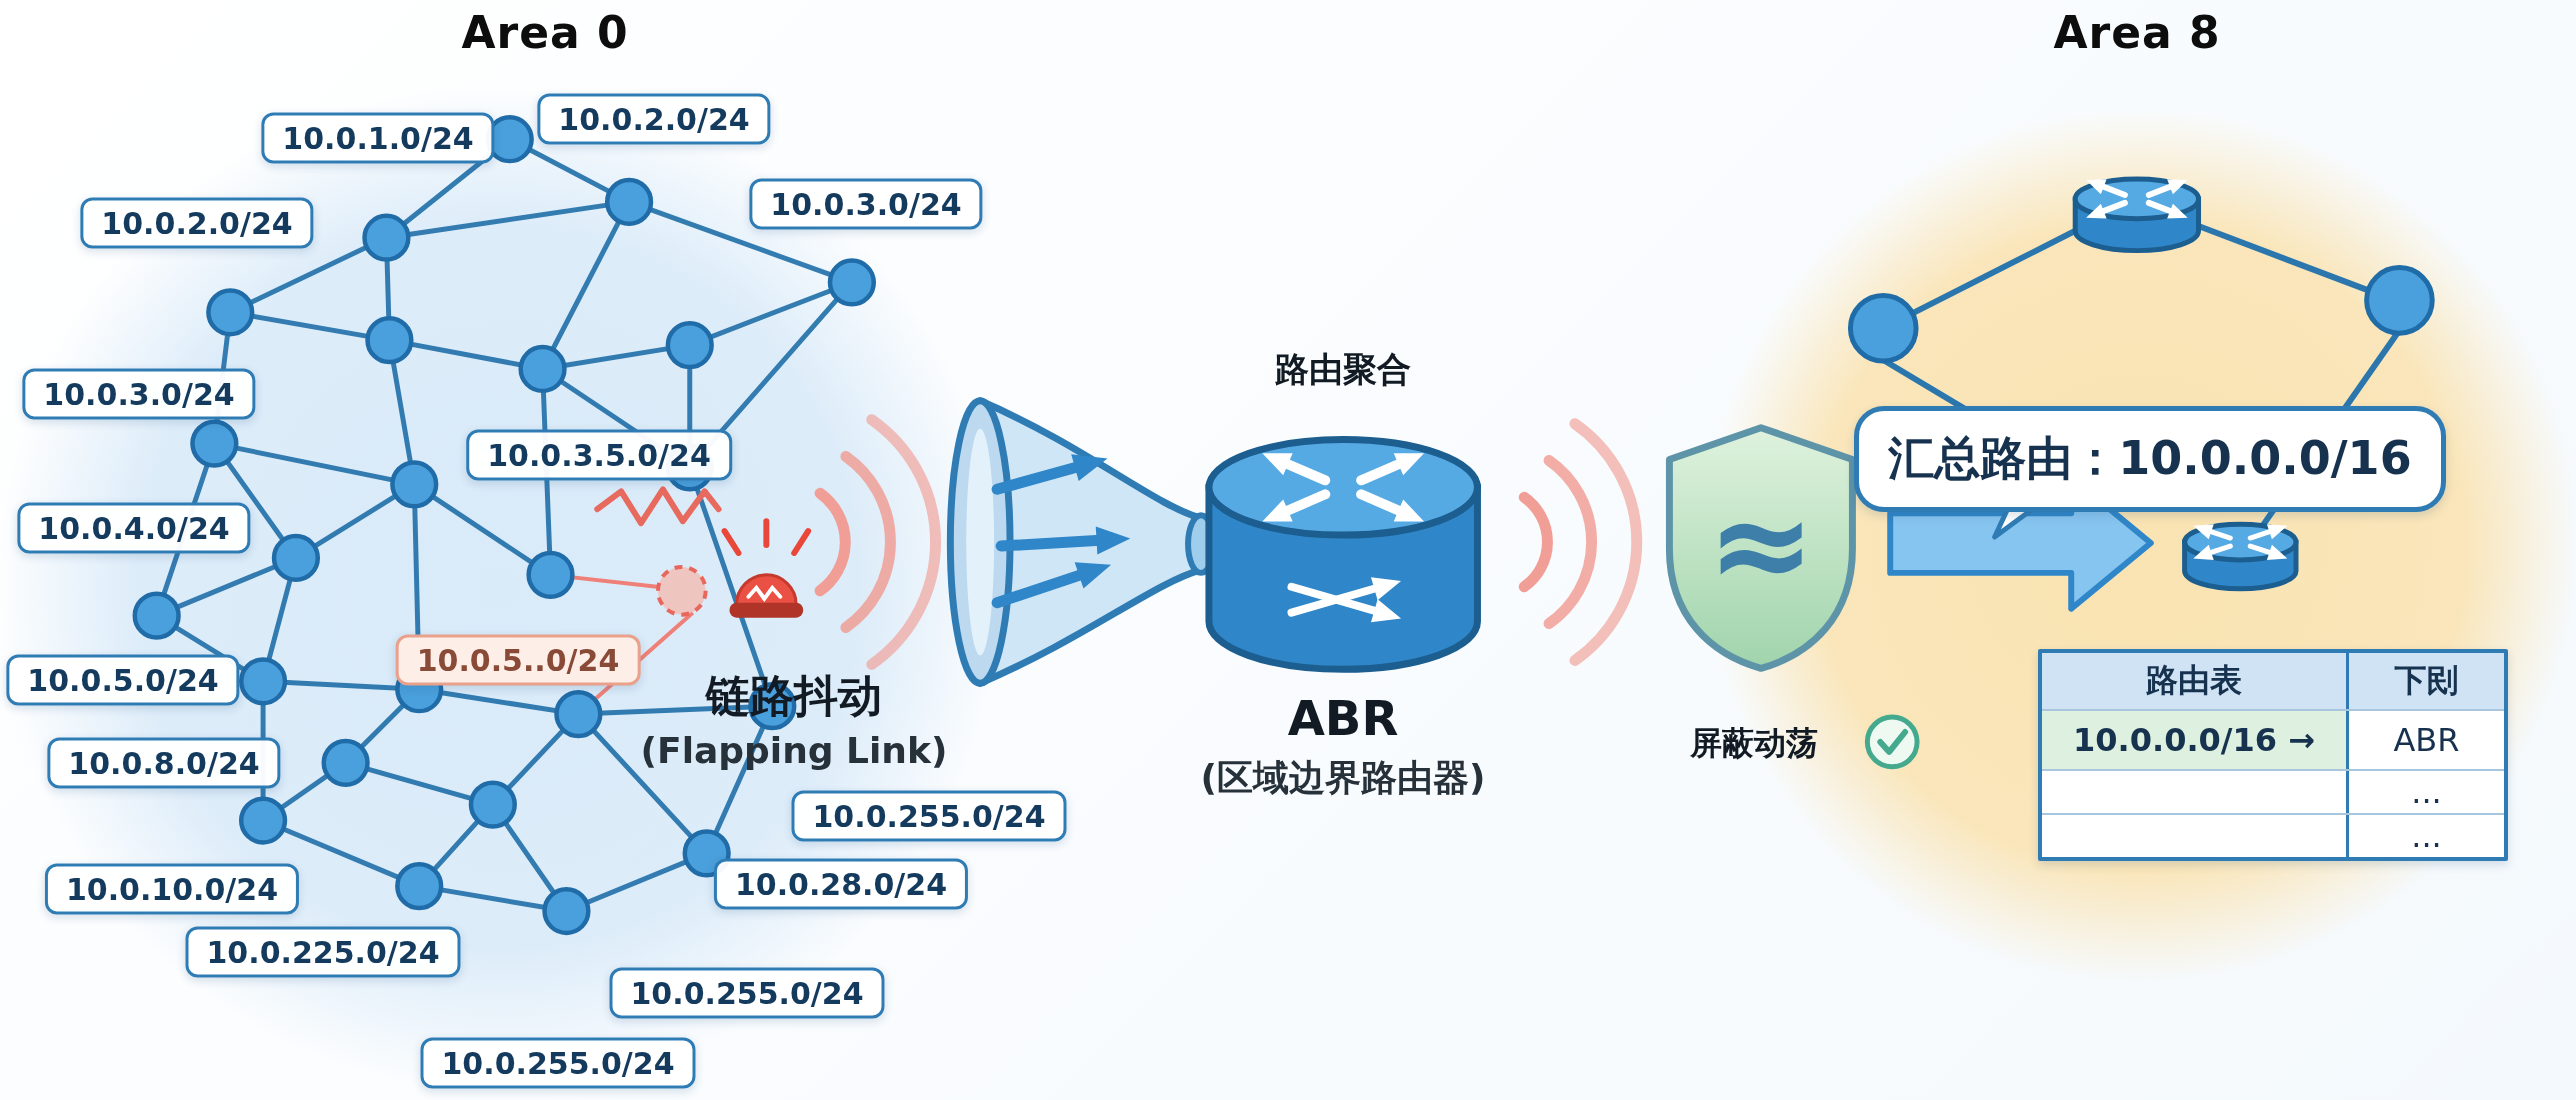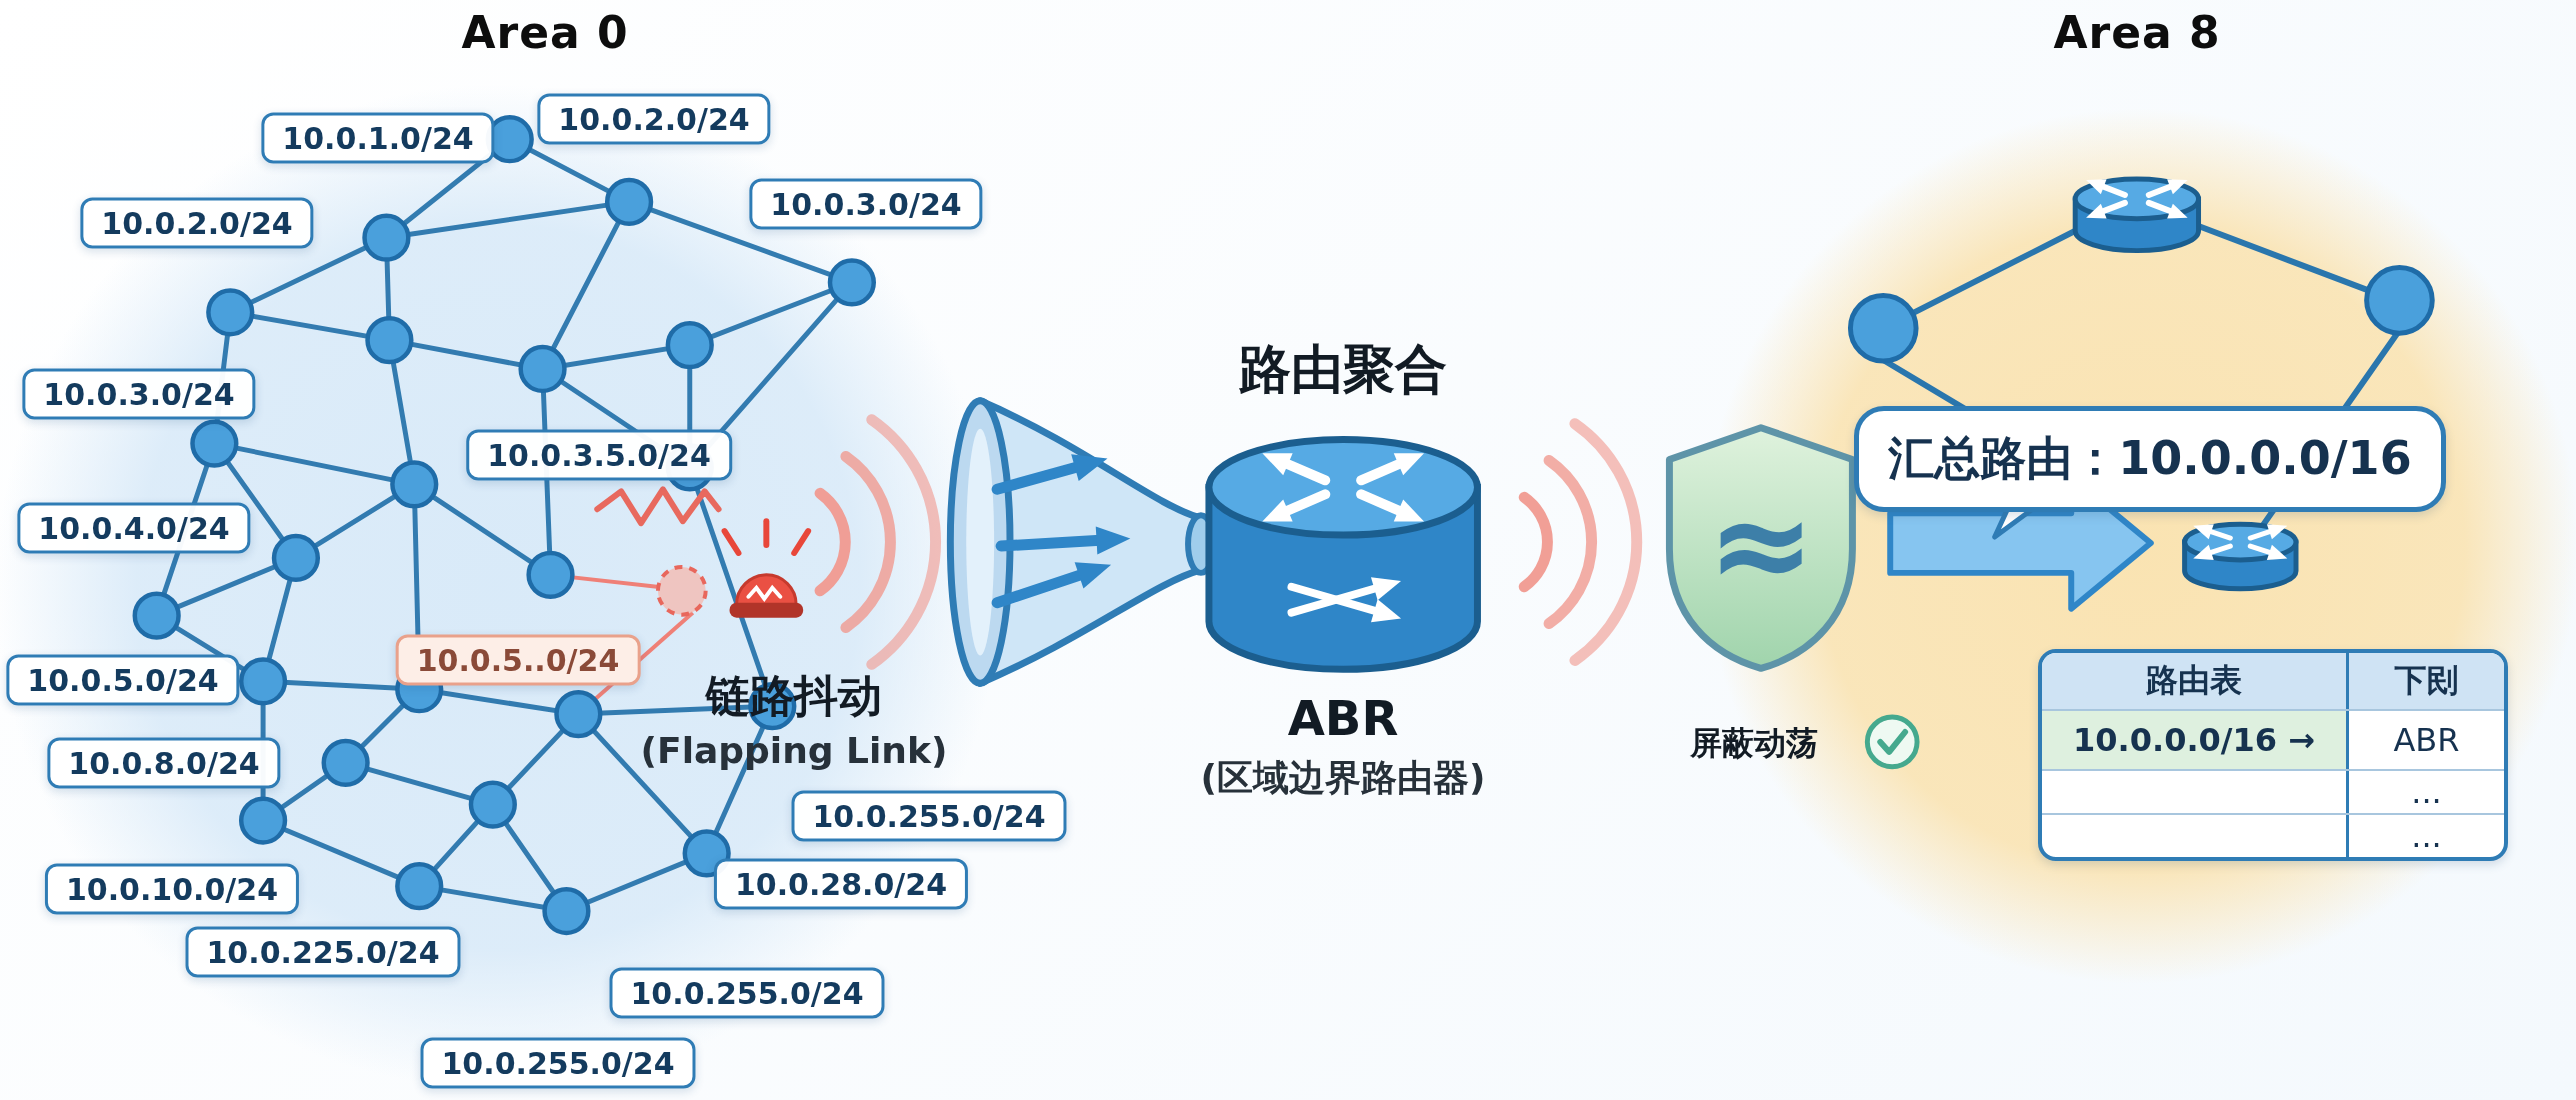--- a/index.html
+++ b/index.html
@@ -22,21 +22,21 @@
   .cn-sub{font-weight:600;color:#27313a;}
   .bubble{
     position:absolute;left:1854px;top:370px;width:582px;height:96px;
     background:#ffffff;border:5px solid #2f7cb5;border-radius:30px;
     display:flex;align-items:center;justify-content:center;
     font-size:46px;font-weight:800;color:#16324f;
     box-shadow:0 4px 10px rgba(50,90,130,.18);white-space:nowrap;margin-top:36px;
   }
   .rtable{
     position:absolute;left:2038px;top:649px;width:462px;
-    background:#fff;border:4px solid #2f7cb5;border-radius:18px;overflow:hidden;
+    background:#fff;border:4px solid #2f7cb5;border-radius:2px;overflow:hidden;
     box-shadow:0 4px 10px rgba(50,90,130,.18);
   }
   .tr{display:flex;}
   .tr + .tr{border-top:2px solid #a8c6de;}
   .td{display:flex;align-items:center;justify-content:center;
       font-size:32px;color:#16324f;box-sizing:border-box;}
   .td.left{flex:0 0 304px;}
   .td.right{flex:1 1 auto;border-left:3px solid #2f7cb5;}
   .tr.head{height:56px;background:#cfe3f4;}
   .tr.head .td{font-weight:700;}
@@ -271,21 +271,21 @@
   <div class="pill" style="left:172px;top:889px;">10.0.10.0/24</div>
   <div class="pill" style="left:323px;top:952px;">10.0.225.0/24</div>
   <div class="pill" style="left:929px;top:816px;">10.0.255.0/24</div>
   <div class="pill" style="left:841px;top:884px;">10.0.28.0/24</div>
   <div class="pill" style="left:747px;top:993px;">10.0.255.0/24</div>
   <div class="pill" style="left:558px;top:1063px;">10.0.255.0/24</div>
 
   <div class="abs cn-bold" style="left:794px;top:696px;font-size:44px;">链路抖动</div>
   <div class="abs cn-sub" style="left:794px;top:750px;font-size:36px;">(Flapping Link)</div>
 
-  <div class="abs cn-bold" style="left:1343px;top:370px;font-size:52px;">路由聚合</div>
+  <div class="abs cn-bold" style="left:1343px;top:370px;font-size:34px;">路由聚合</div>
   <div class="abs cn-bold" style="left:1343px;top:718px;font-size:48px;">ABR</div>
   <div class="abs cn-sub" style="left:1343px;top:778px;font-size:36px;">(区域边界路由器)</div>
 
   <div class="abs cn-bold" style="left:1754px;top:744px;font-size:32px;">屏蔽动荡</div>
 
   <div class="bubble">
     <span>汇总路由：10.0.0.0/16</span>
   </div>
 
   <div class="rtable">

